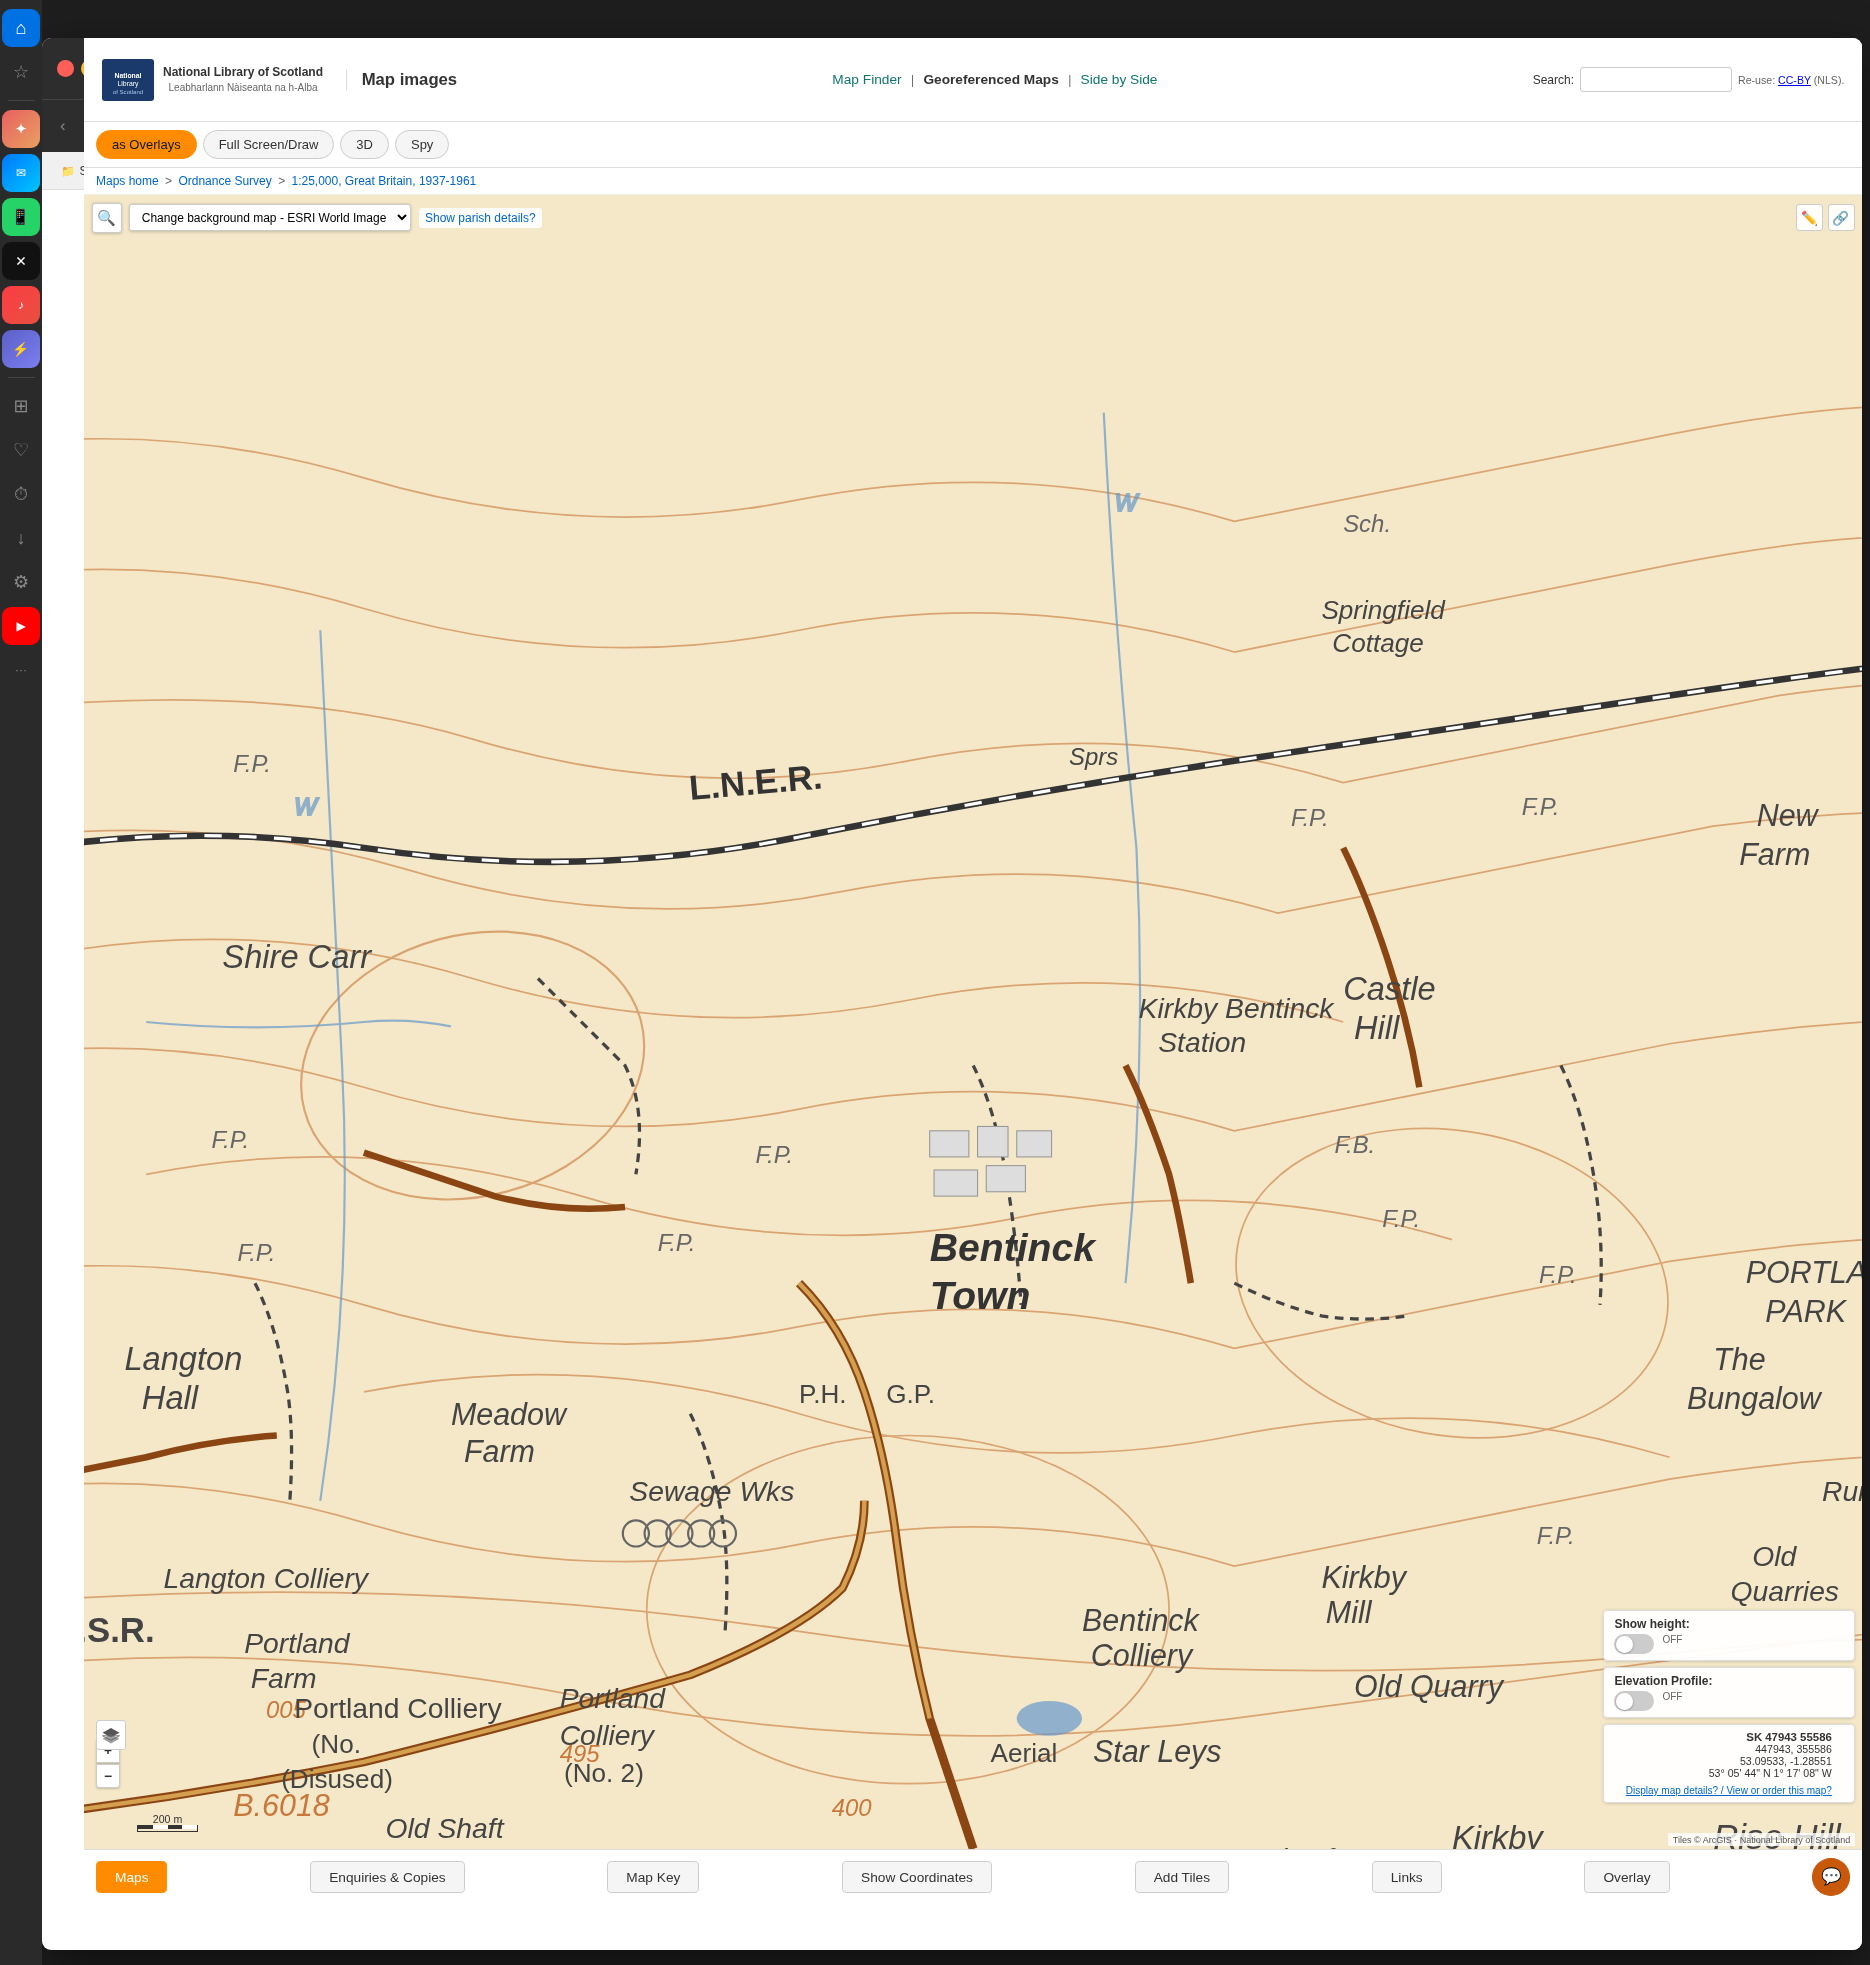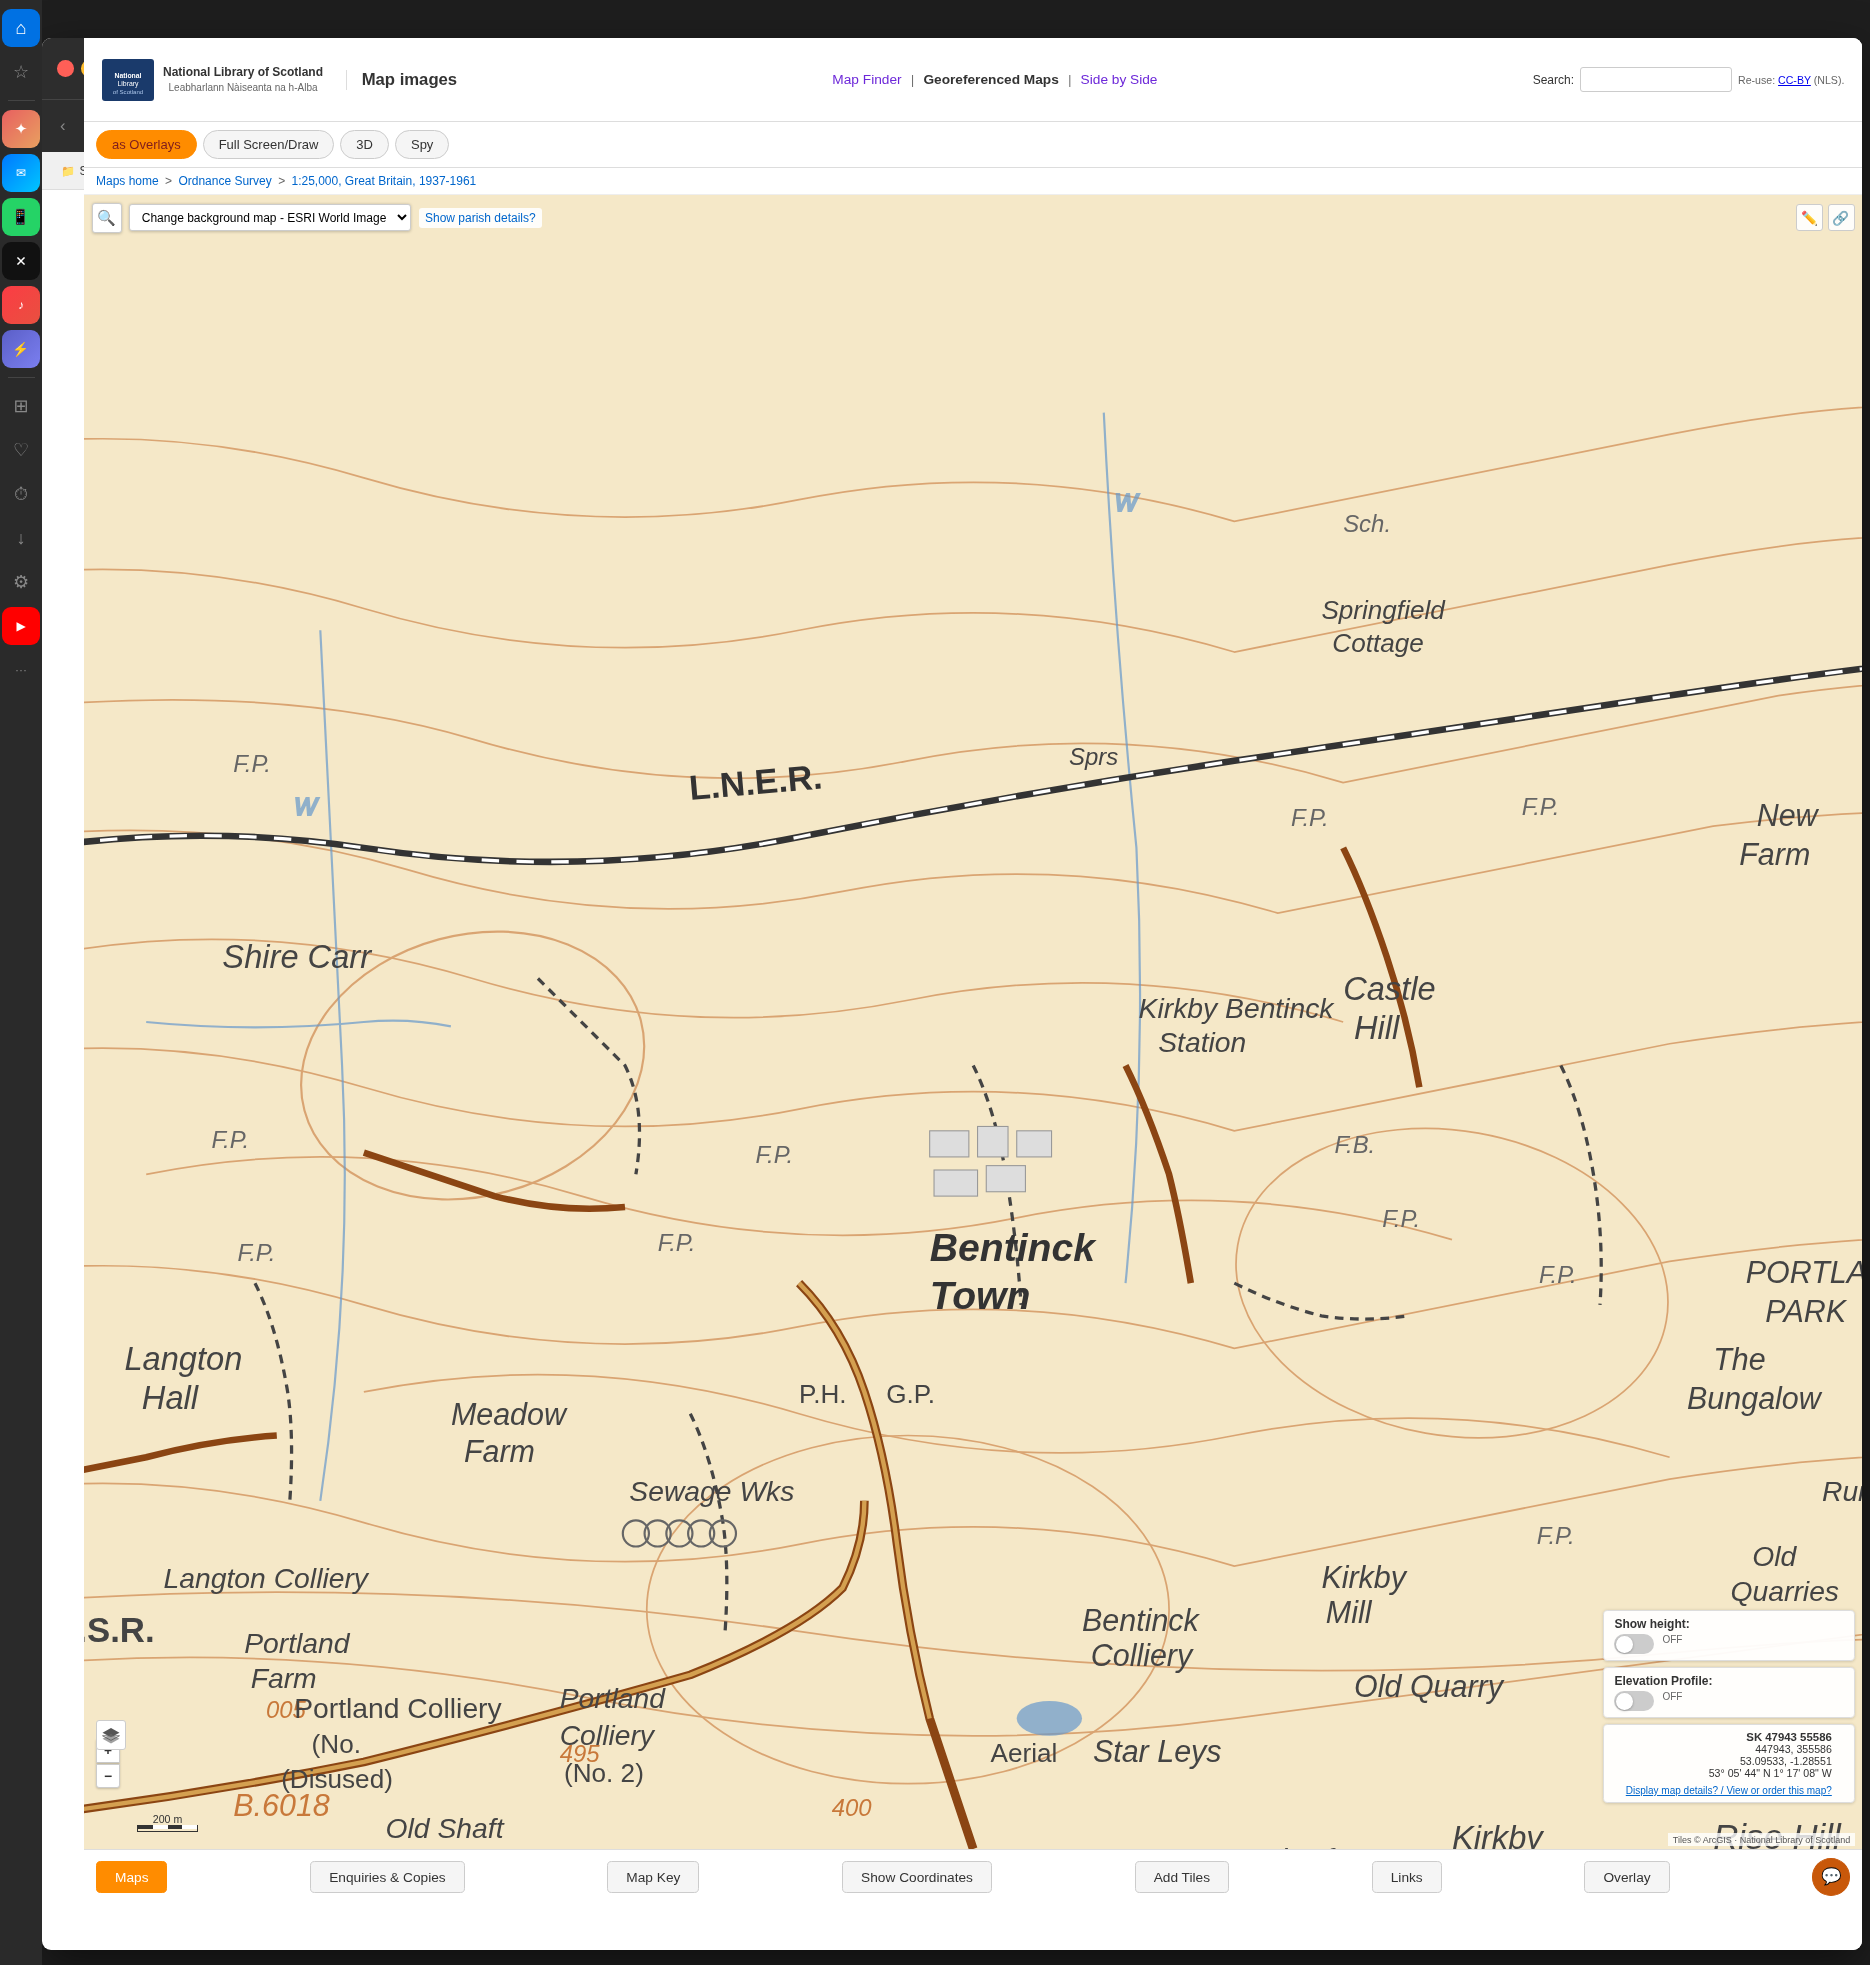--- a/index.html
+++ b/index.html
@@ -252,21 +252,21 @@
       border-left: 1.5px solid #ddd;
       padding-left: 15px;
       margin-left: 7.6px;
     }
 
     .header-nav {
       flex: 1;
       text-align: center;
     }
     .header-nav a {
-      color: #6d28d9;
+      color: #0f766e;
       text-decoration: none;
       font-size: 13.7px;
     }
     .header-nav span { color: #666; margin: 0 6px; }
 
     .header-search {
       display: flex;
       align-items: center;
       gap: 6px;
     }
@@ -293,21 +293,21 @@
       padding: 6px 15px;
       border-radius: 15px;
       border: 0.8px solid #ccc;
       background: #f5f5f5;
       color: #333;
       font-size: 13px;
       cursor: pointer;
     }
     .toolbar-btn.active {
       background: #ff8c00;
-      color: #7f1d1d;
+      color: #0f172a;
       border-color: #ff8c00;
     }
 
     
     .breadcrumb {
       background: #fff;
       padding: 6px 12px;
       font-size: 12px;
       border-bottom: 0.8px solid #eee;
     }

